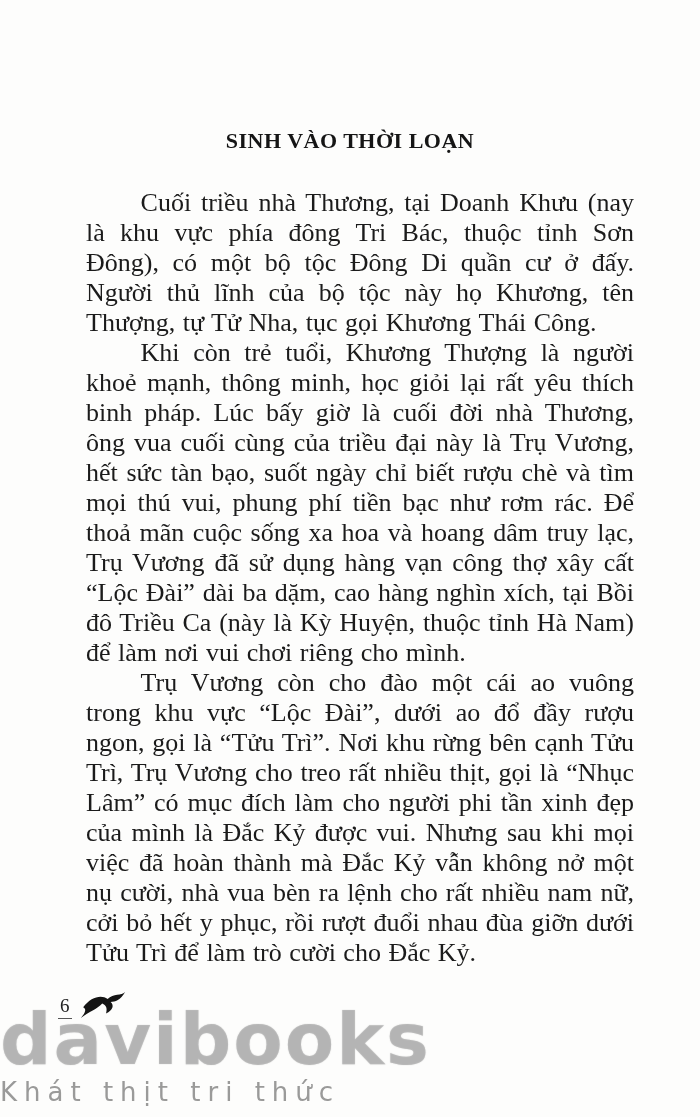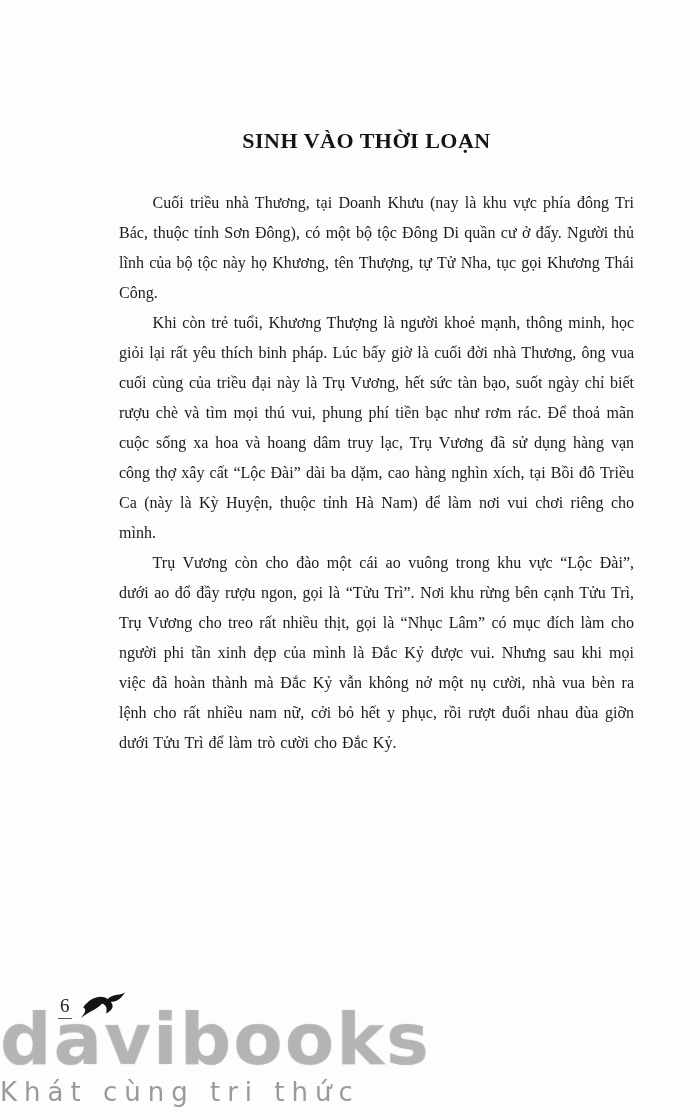--- a/index.html
+++ b/index.html
@@ -6,35 +6,34 @@
   html, body { background: #e8e8e8; }
   .page {
     position: relative;
     width: 700px;
     height: 1117px;
     margin: 0 auto;
     background: #fdfdfc;
     overflow: hidden;
     font-family: "Liberation Serif", "DejaVu Serif", serif;
     color: #1b1b1b;
-    padding-left: 33px;
   }
   .book-title {
     margin-top: 128px;
     text-align: center;
     font-size: 22px;
     font-weight: bold;
     letter-spacing: 0.5px;
     color: #151515;
   }
   .content {
     margin: 34px 66px 0 86px;
   }
   .para {
-    font-size: 16px;
+    font-size: 26px;
     line-height: 30px;
     text-align: justify;
     text-indent: 2.1em;
     word-spacing: 1px;
     color: #1b1b1b;
   }
   .footer {
     position: absolute;
     left: 58px;
     bottom: 92px;
@@ -93,16 +92,16 @@
     <span class="bird">
       <svg width="46" height="32" viewBox="0 0 60 42" aria-hidden="true">
         <path d="M4,24 C14,10 28,7 36,13 C44,6 54,9 59,4 C53,15 46,17 40,17 C45,21 43,28 34,32 C36,25 34,21 29,19 C22,27 12,29 1,38 C8,30 8,26 4,24 Z" fill="#141414"></path>
         <path d="M30,18 C33,14 38,13 41,15 L38,19 Z" fill="#141414"></path>
       </svg>
     </span>
   </div>
 
   <div class="watermark">
     <div class="watermark-brand">davibooks</div>
-    <div class="watermark-tagline">Khát cùng tri thức</div>
+    <div class="watermark-tagline">Khát thịt tri thức</div>
   </div>
 
 </div>
 
 </body></html>

